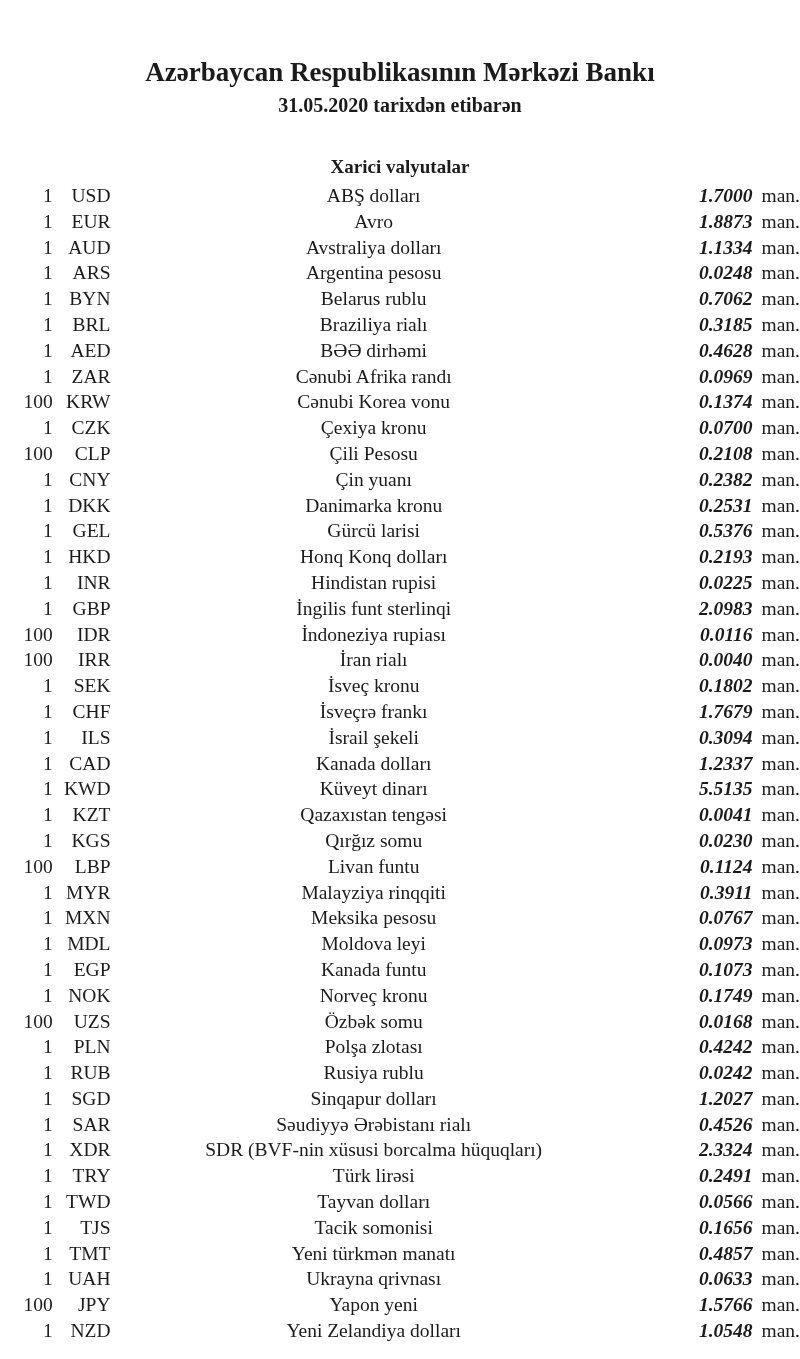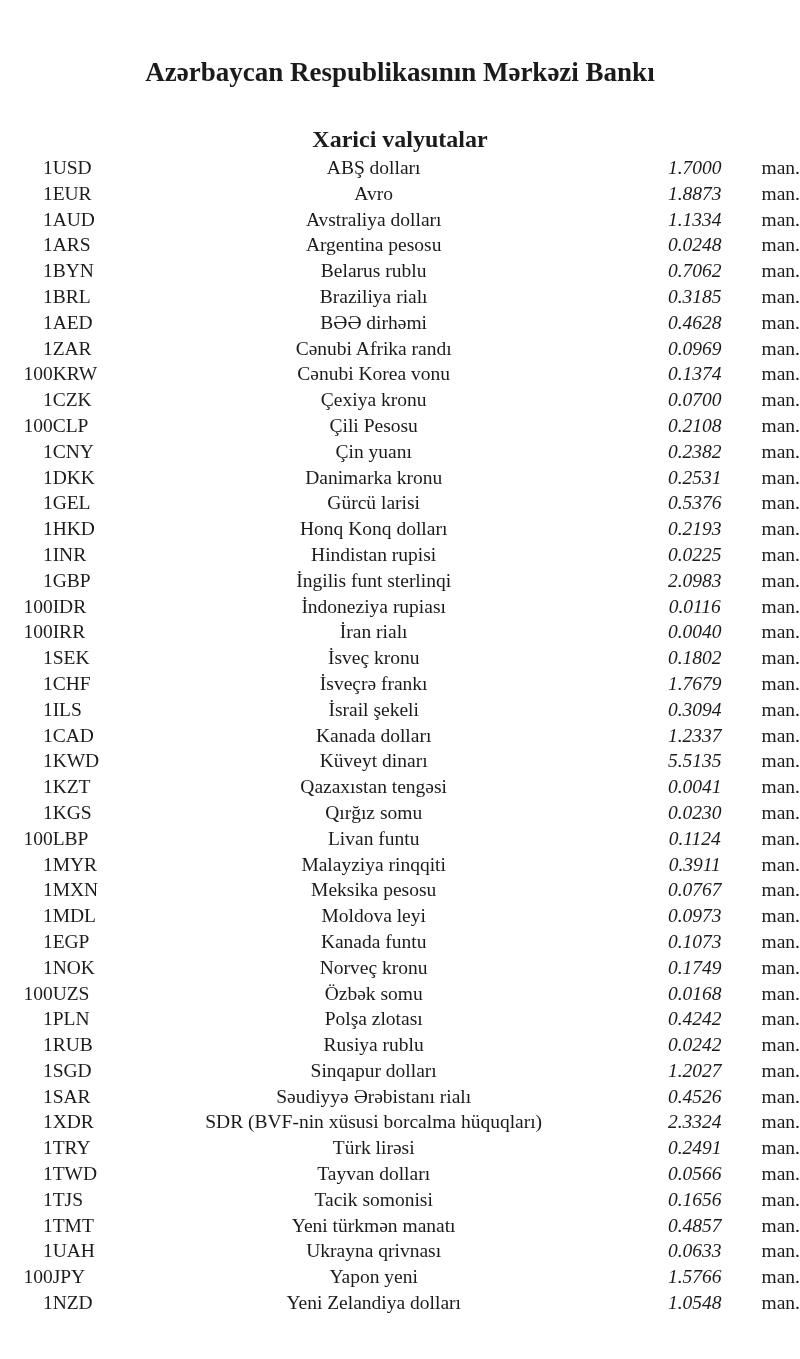--- a/index.html
+++ b/index.html
@@ -28,21 +28,21 @@
     font-weight: bold;
   }
   .doc-subline {
     font-size: 20px;
     line-height: 28px;
     font-weight: bold;
   }
   .section-title {
     margin-top: 34px;
     text-align: center;
-    font-size: 24px;
+    font-size: 19px;
     line-height: 28px;
     font-weight: bold;
   }
   table.rates {
     width: 800px;
     margin-top: 2px;
     border-collapse: collapse;
     table-layout: fixed;
   }
   table.rates td {
@@ -52,47 +52,48 @@
     white-space: nowrap;
     overflow: hidden;
     vertical-align: baseline;
   }
   td.qty {
     width: 50px;
     text-align: right;
   }
   td.code {
     width: 55px;
-    text-align: left;
+    text-align: right;
   }
   td.name {
     width: 500px;
     padding-left: 10px;
     text-align: center;
   }
   td.rate {
     width: 110px;
-    text-align: center;
-    font-weight: normal;
+    text-align: right;
+    font-weight: bold;
     font-style: italic;
   }
   td.unit {
     width: 45px;
     padding-left: 15px;
     padding-right: 30px;
     text-align: right;
   }
 </style>
 </head>
 <body>
 
 <div class="page">
 
   <div class="doc-header">
     <h1 class="doc-title">Azərbaycan Respublikasının Mərkəzi Bankı</h1>
+    <div class="doc-subline">31.05.2020 tarixdən etibarən</div>
   </div>
 
   <div class="section-title">Xarici valyutalar</div>
 
   <table class="rates">
     <tbody id="currency-rows">
     <tr>
       <td class="qty">1</td>
       <td class="code">USD</td>
       <td class="name">ABŞ dolları</td>

